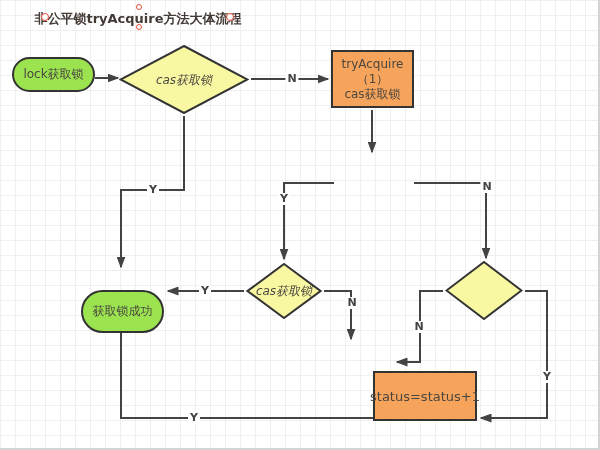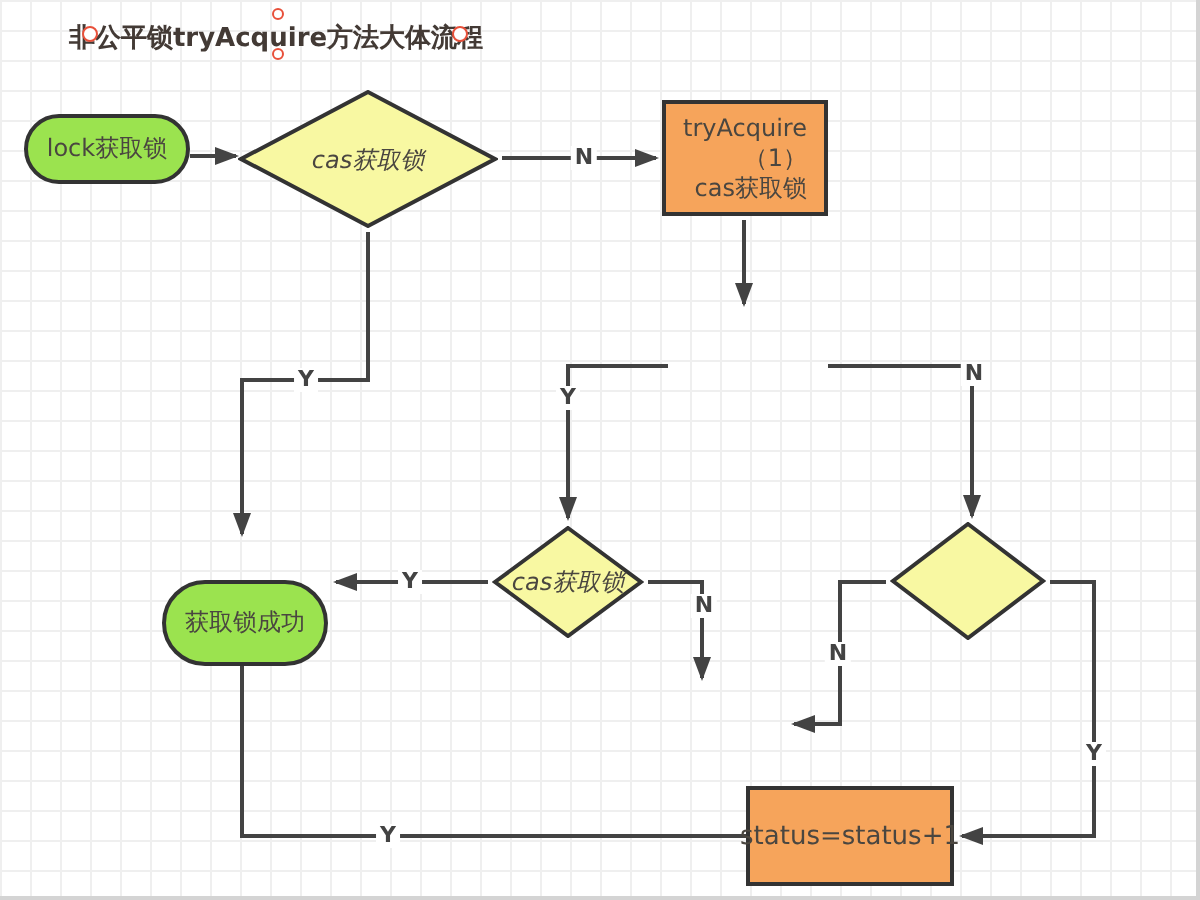--- a/index.html
+++ b/index.html
@@ -13,21 +13,21 @@
     background-size:15px 15px;
     border-right:2px solid #d4d4d4;
     border-bottom:2px solid #d4d4d4;
   }
   #wires{position:absolute;left:0;top:0;width:600px;height:450px;}
   #wires polyline{fill:none;stroke:var(--connector);stroke-width:2;}
   #wires .arrowhead{fill:var(--connector);}
   .node{position:absolute;display:flex;align-items:center;justify-content:center;
         text-align:center;color:#4a4640;font-size:12px;box-sizing:border-box;cursor:default;}
   .stadium{background:var(--terminal-green);border:2px solid #333;border-radius:22px;}
-  .rect{background:var(--process-orange);border:2px solid #333;text-align:right;}
+  .rect{background:var(--process-orange);border:2px solid #333;}
   .diamond{background:transparent;}
   .diamond svg{position:absolute;left:0;top:0;width:100%;height:100%;}
   .diamond polygon{fill:var(--decision-yellow);stroke:#333;stroke-width:2;}
   .diamond .dtext{position:relative;z-index:2;line-height:14px;white-space:nowrap;font-style:italic;}
   .multiline{line-height:15px;}
   .edge-label{position:absolute;transform:translate(-50%,-50%);background:#fff;
         color:var(--connector);font-size:11px;font-weight:bold;padding:0 2px;line-height:12px;}
   #diagram-title{position:absolute;left:138px;top:10px;transform:translateX(-50%);
         white-space:nowrap;font-size:13px;font-weight:bold;color:var(--title-text);}
   .handle{position:absolute;box-sizing:border-box;background:#fff;
@@ -96,21 +96,21 @@
     <span>获取锁成功</span>
   </div>
 
   <div class="node diamond" style="left:445px;top:261px;width:78px;height:59px;">
     <svg viewBox="0 0 78 59" preserveAspectRatio="none">
       <polygon points="39,1 76.5,29.5 39,58 1.5,29.5"></polygon>
     </svg>
   </div>
 
 
-  <div class="node rect" style="left:373px;top:393px;width:104px;height:50px;font-size:13px;">
+  <div class="node rect" style="left:373px;top:371px;width:104px;height:50px;font-size:13px;">
     <span>status=status+1</span>
   </div>
 
   <div class="edge-label" style="left:292px;top:79px;">N</div>
   <div class="edge-label" style="left:153px;top:190px;">Y</div>
   <div class="edge-label" style="left:284px;top:199px;">Y</div>
   <div class="edge-label" style="left:487px;top:187px;">N</div>
   <div class="edge-label" style="left:205px;top:291px;">Y</div>
   <div class="edge-label" style="left:352px;top:303px;">N</div>
   <div class="edge-label" style="left:419px;top:327px;">N</div>

